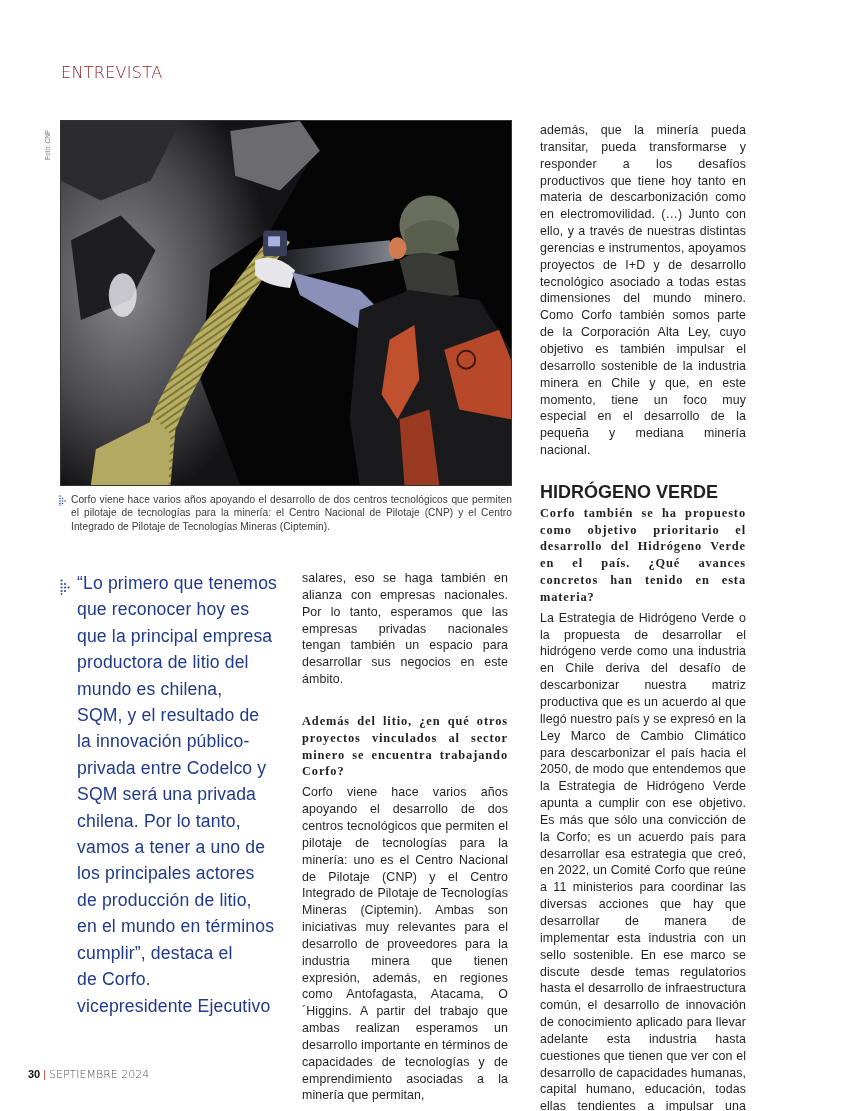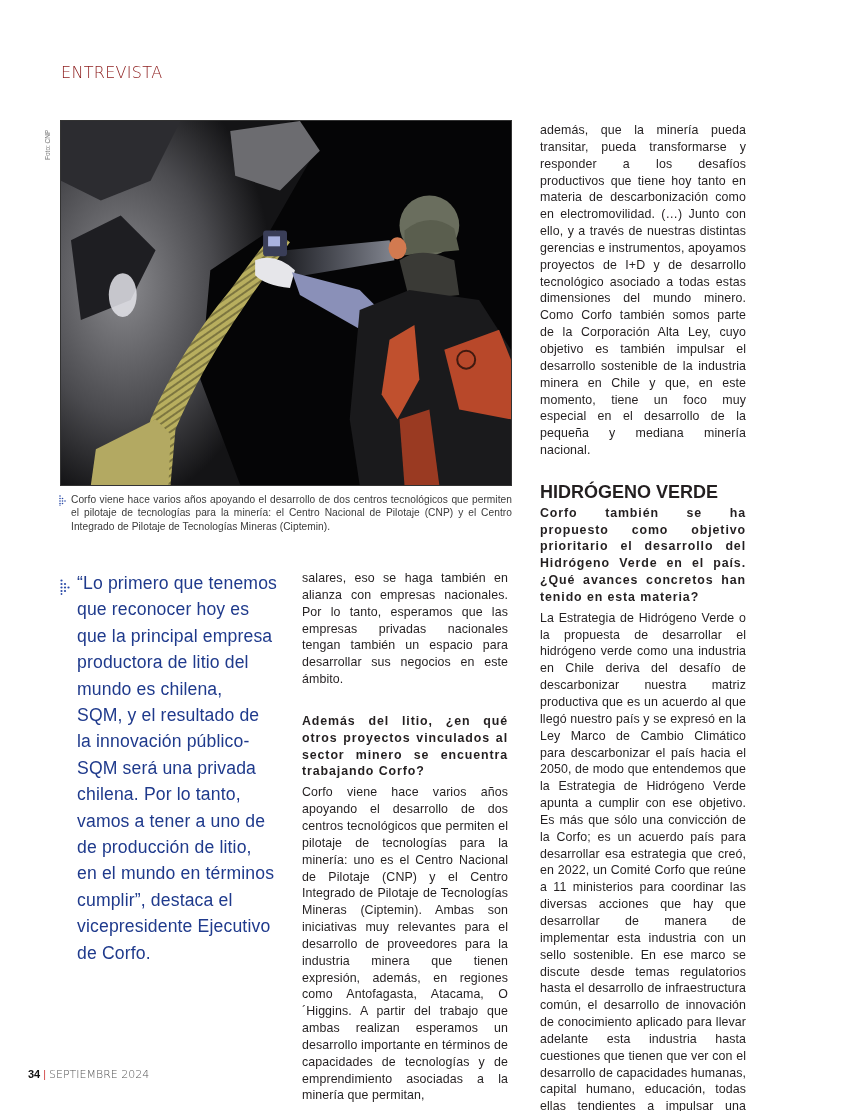--- a/index.html
+++ b/index.html
@@ -36,21 +36,21 @@
       color: #1f3a8c; font-size: 17.6px; line-height: 26.4px; letter-spacing: 0.15px;
     }
     .pullquote .line { white-space: nowrap; padding-left: 17px; }
     .pullquote .bullet { position: absolute; left: 0; top: 6px; }
 
     .col {
       position: absolute; font-size: 12.4px; line-height: 16.85px; color: #231f20;
       text-align: justify; letter-spacing: 0.1px;
     }
     .col p { margin: 4px; }
-    .col .question { font-weight: bold; letter-spacing: 0.9px; }
+    .col .question { font-weight: bold; letter-spacing: 0.9px; font-family: Liberation Serif, serif; }
     .col .subhead { font-weight: bold; font-size: 18px; letter-spacing: 0; }
     .col .gap { height: 17px; }
 
     .col-mid { left: 298px; top: 566px; width: 214px; }
     .col-right { left: 536px; top: 118px; width: 214px; }
 
     .footer {
       position: absolute; left: 28px; top: 1068px; font-size: 10.5px; color: #444;
       white-space: nowrap;
     }
@@ -142,40 +142,42 @@
       </g>
     </svg>
   </span>
   <div class="line">“Lo primero que tenemos</div>
   <div class="line">que reconocer hoy es</div>
   <div class="line">que la principal empresa</div>
   <div class="line">productora de litio del</div>
   <div class="line">mundo es chilena,</div>
   <div class="line">SQM, y el resultado de</div>
   <div class="line">la innovación público-</div>
+  <div class="line">privada entre Codelco y</div>
   <div class="line">SQM será una privada</div>
   <div class="line">chilena. Por lo tanto,</div>
   <div class="line">vamos a tener a uno de</div>
+  <div class="line">los principales actores</div>
   <div class="line">de producción de litio,</div>
   <div class="line">en el mundo en términos</div>
   <div class="line">cumplir”, destaca el</div>
+  <div class="line">de Corfo.</div>
   <div class="line">vicepresidente Ejecutivo</div>
-  <div class="line">de Corfo.</div>
 </div>
 
 <div class="col col-mid">
   <p>salares, eso se haga también en alianza con empresas nacionales. Por lo tanto, esperamos que las empresas privadas nacionales tengan también un espacio para desarrollar sus negocios en este ámbito.</p>
   <div class="gap"></div>
   <p class="question">Además del litio, ¿en qué otros proyectos vinculados al sector minero se encuentra trabajando Corfo?</p>
   <p>Corfo viene hace varios años apoyando el desarrollo de dos centros tecnológicos que permiten el pilotaje de tecnologías para la minería: uno es el Centro Nacional de Pilotaje (CNP) y el Centro Integrado de Pilotaje de Tecnologías Mineras (Ciptemin). Ambas son iniciativas muy relevantes para el desarrollo de proveedores para la industria minera que tienen expresión, además, en regiones como Antofagasta, Atacama, O´Higgins. A partir del trabajo que ambas realizan esperamos un desarrollo importante en términos de capacidades de tecnologías y de emprendimiento asociadas a la minería que permitan,</p>
 </div>
 
 <div class="col col-right">
   <p>además, que la minería pueda transitar, pueda transformarse y responder a los desafíos productivos que tiene hoy tanto en materia de descarbonización como en electromovilidad. (…) Junto con ello, y a través de nuestras distintas gerencias e instrumentos, apoyamos proyectos de I+D y de desarrollo tecnológico asociado a todas estas dimensiones del mundo minero. Como Corfo también somos parte de la Corporación Alta Ley, cuyo objetivo es también impulsar el desarrollo sostenible de la industria minera en Chile y que, en este momento, tiene un foco muy especial en el desarrollo de la pequeña y mediana minería nacional.</p>
   <div class="gap"></div>
   <p class="subhead">HIDRÓGENO VERDE</p>
   <p class="question">Corfo también se ha propuesto como objetivo prioritario el desarrollo del Hidrógeno Verde en el país. ¿Qué avances concretos han tenido en esta materia?</p>
   <p>La Estrategia de Hidrógeno Verde o la propuesta de desarrollar el hidrógeno verde como una industria en Chile deriva del desafío de descarbonizar nuestra matriz productiva que es un acuerdo al que llegó nuestro país y se expresó en la Ley Marco de Cambio Climático para descarbonizar el país hacia el 2050, de modo que entendemos que la Estrategia de Hidrógeno Verde apunta a cumplir con ese objetivo. Es más que sólo una convicción de la Corfo; es un acuerdo país para desarrollar esa estrategia que creó, en 2022, un Comité Corfo que reúne a 11 ministerios para coordinar las diversas acciones que hay que desarrollar de manera de implementar esta industria con un sello sostenible. En ese marco se discute desde temas regulatorios hasta el desarrollo de infraestructura común, el desarrollo de innovación de conocimiento aplicado para llevar adelante esta industria hasta cuestiones que tienen que ver con el desarrollo de capacidades humanas, capital humano, educación, todas ellas tendientes a impulsar una nueva industria, que es nueva a nivel global, no sólo en Chile.</p>
 </div>
 
 <div class="footer">
-  <span class="page">34</span><span class="sep">|</span><span class="date">SEPTIEMBRE 2024</span>
+  <span class="page">30</span><span class="sep">|</span><span class="date">SEPTIEMBRE 2024</span>
 </div>
 
 </body></html>

